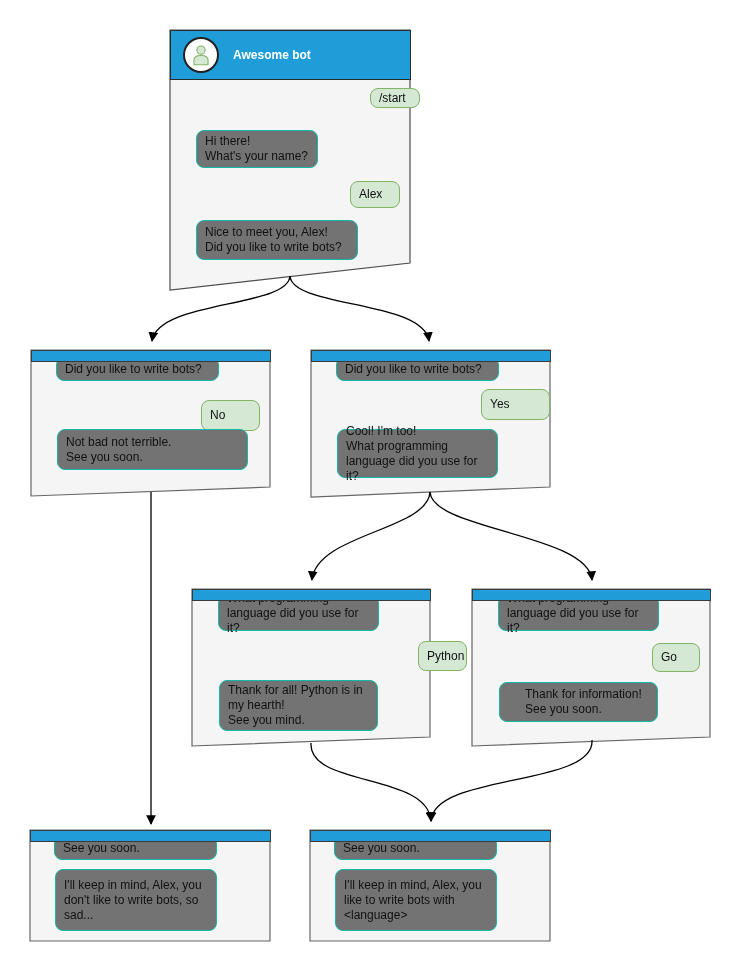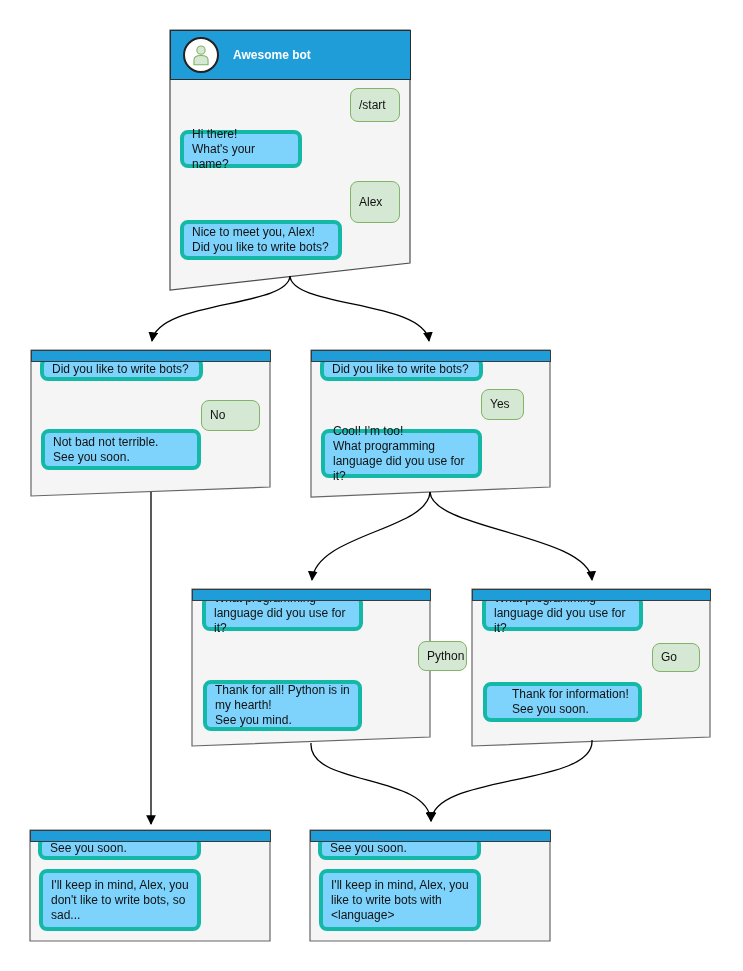--- a/index.html
+++ b/index.html
@@ -6,21 +6,21 @@
   #canvas{position:relative;width:743px;height:971px;background:#ffffff;overflow:hidden;
           font-family:"Liberation Sans",sans-serif;}
   #bg{position:absolute;left:0;top:0;z-index:0;}
   .strip{position:absolute;background:#1E9DD8;border:1px solid #3a3a3a;box-sizing:border-box;z-index:2;}
   .header-main{position:absolute;background:#1E9DD8;border:1px solid #2b2b2b;box-sizing:border-box;z-index:2;}
   .avatar{position:absolute;width:36px;height:36px;border-radius:50%;background:#ffffff;
           border:2px solid #222;box-sizing:border-box;z-index:3;display:flex;align-items:center;justify-content:center;}
   .title{position:absolute;color:#ffffff;font-weight:bold;font-size:12px;z-index:3;display:flex;align-items:center;}
   .bubble{position:absolute;border-radius:8px;font-size:12px;line-height:15px;color:#111;
           display:flex;align-items:center;padding:0 8px;white-space:pre-line;box-sizing:border-box;z-index:1;}
-  .bot{background:#7dd3fc;border:4px solid #14b8a6;}
+  .bot{background:#737373;border:1px solid #14b8a6;margin-left:16px;}
   .user{background:#D5E8D4;border:1px solid #82B366;}
 </style>
 </head>
 <body>
 
 <div id="canvas">
 
   <svg id="bg" width="743" height="971" viewBox="0 0 743 971">
     <defs>
       <marker id="arrow" viewBox="0 0 10 10" refX="9" refY="5" markerWidth="7.5" markerHeight="7.5" orient="auto-start-reverse">
@@ -47,36 +47,36 @@
 
   <div class="header-main" style="left:170px;top:30px;width:241px;height:50px;"></div>
   <div class="avatar" style="left:183px;top:37px;">
     <svg width="26" height="26" viewBox="0 0 24 24">
       <circle cx="12" cy="7.5" r="3.8" fill="#D5E8D4" stroke="#82B366" stroke-width="1"></circle>
       <path d="M5.5 21 L5.5 16.5 Q5.5 12.5 12 12.5 Q18.5 12.5 18.5 16.5 L18.5 21 Z" fill="#D5E8D4" stroke="#82B366" stroke-width="1"></path>
     </svg>
   </div>
   <div class="title" style="left:233px;top:30px;height:50px;">Awesome bot</div>
 
-  <div class="bubble user" style="left:350px;top:88px;width:50px;height:34px;">/start</div>
+  <div class="bubble user" style="left:370px;top:88px;width:50px;height:20px;">/start</div>
   <div class="bubble bot" style="left:180px;top:130px;width:122px;height:38px;">Hi there!
 What's your name?</div>
-  <div class="bubble user" style="left:350px;top:181px;width:50px;height:42px;">Alex</div>
+  <div class="bubble user" style="left:350px;top:181px;width:50px;height:27px;">Alex</div>
   <div class="bubble bot" style="left:180px;top:220px;width:162px;height:40px;">Nice to meet you, Alex!
 Did you like to write bots?</div>
 
   <div class="strip" style="left:31px;top:350px;width:240px;height:12px;"></div>
   <div class="bubble bot" style="left:40px;top:357px;width:163px;height:24px;">Did you like to write bots?</div>
   <div class="bubble user" style="left:201px;top:400px;width:59px;height:31px;">No</div>
-  <div class="bubble bot" style="left:41px;top:429px;width:160px;height:41px;">Not bad not terrible.
+  <div class="bubble bot" style="left:41px;top:429px;width:191px;height:41px;">Not bad not terrible.
 See you soon.</div>
 
   <div class="strip" style="left:311px;top:350px;width:240px;height:12px;"></div>
   <div class="bubble bot" style="left:320px;top:357px;width:163px;height:24px;">Did you like to write bots?</div>
-  <div class="bubble user" style="left:481px;top:389px;width:43px;height:31px;">Yes</div>
+  <div class="bubble user" style="left:481px;top:389px;width:69px;height:31px;">Yes</div>
   <div class="bubble bot" style="left:321px;top:429px;width:161px;height:49px;">Cool! I'm too!
 What programming
 language did you use for it?</div>
 
   <div class="strip" style="left:192px;top:589px;width:239px;height:12px;"></div>
   <div class="bubble bot" style="left:202px;top:595px;width:161px;height:36px;">What programming
 language did you use for it?</div>
   <div class="bubble user" style="left:373px;top:641px;width:49px;height:30px;margin-left:45px;">Python</div>
   <div class="bubble bot" style="left:203px;top:680px;width:159px;height:51px;">Thank for all! Python is in
 my hearth!

